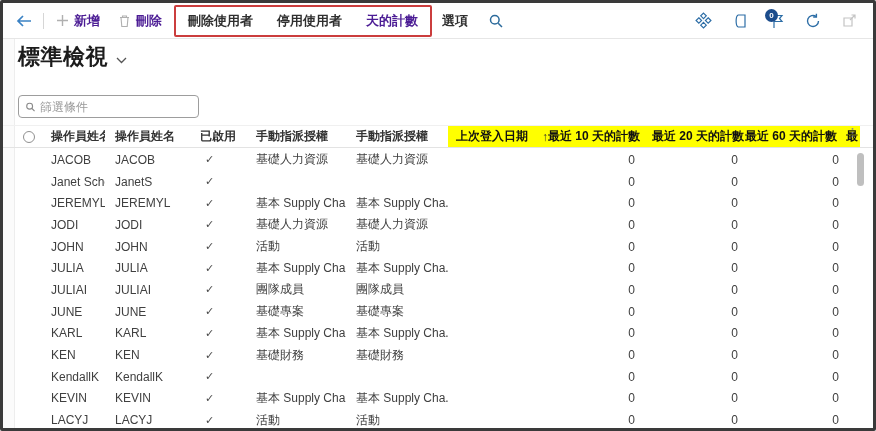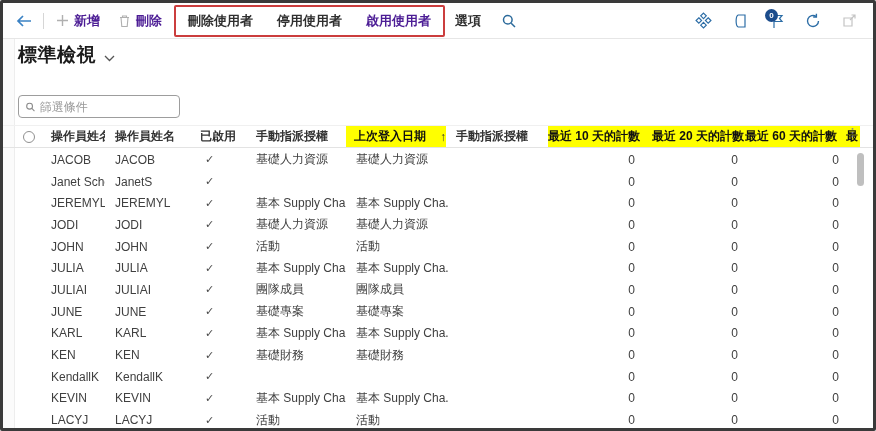--- a/index.html
+++ b/index.html
@@ -33,23 +33,23 @@
   .badge { position:absolute; top:-4px; left:-5px; min-width:13px; height:13px;
     background:#1b4c8c; color:#fff; border-radius:50%;
     font-size:8px; font-weight:bold; display:flex; align-items:center; justify-content:center;
     padding:0 2px; }
   
   .left-gutter { position:absolute; left:0; top:36px; bottom:0; width:12px;
     background:#fbfbfb; border-right:1px solid #ededed; }
   .content { position:absolute; left:0; right:0; top:36px; bottom:0; }
   .breadcrumb { padding:7px 0 0 15px; font-size:12px; color:#3a3a3a; }
   .title-row { display:flex; align-items:center; gap:8px; padding:3px 0 0 15px; }
-  .page-title { font-size:19px; font-weight:bold; color:#1c1c1c; letter-spacing:0.5px; }
+  .page-title { font-size:22px; font-weight:bold; color:#1c1c1c; letter-spacing:0.5px; }
   .chev { margin-top:4px; }
-  .filter-box { position:absolute; left:15px; top:56px; width:162px; height:23px;
+  .filter-box { position:absolute; left:15px; top:56px; width:181px; height:23px;
     border:1px solid #9d9d9d; border-radius:4px; background:#fff;
     display:flex; align-items:center; padding:0 6px; gap:4px; }
   .filter-box input { border:none; outline:none; width:100%; font-size:12px;
     font-family:"Liberation Sans",sans-serif; color:#333; background:transparent; }
   .filter-box input::placeholder { color:#9a9a9a; }
   
   .grid { position:absolute; left:0; right:0; top:86px; bottom:0; }
   .header-row { position:relative; display:flex; align-items:stretch; height:23px;
     border-top:1px solid #f0f0f0; border-bottom:1px solid #e3e3e3;
     font-size:12px; font-weight:bold; color:#323232; }
@@ -113,21 +113,21 @@
     </button>
 
     <div class="red-box">
       <button class="tb-btn">
         <span>刪除使用者</span>
       </button>
       <button class="tb-btn">
         <span>停用使用者</span>
       </button>
       <button class="tb-btn disabled">
-        <span>啟用使用者</span>
+        <span>天的計數</span>
       </button>
     </div>
 
     <button class="tb-btn">
       <span>選項</span>
     </button>
 
     <span class="icon tb-gap" style="margin-left:18px;">
       <svg width="16" height="16" viewBox="0 0 16 16">
         <circle cx="6.8" cy="6.8" r="4.3" fill="none" stroke="#2b6a9b" stroke-width="1.5"></circle>
@@ -206,26 +206,26 @@
             </div>
             <div class="hcell c1">
               <span>操作員姓名</span>
             </div>
             <div class="hcell c2">
               <span>已啟用</span>
             </div>
             <div class="hcell c3">
               <span>手動指派授權</span>
             </div>
+            <div class="hcell c4">
+              <span>手動指派授權</span>
+            </div>
             <div class="hcell c5 hl">
               <span>上次登入日期</span>
               <span class="sort">↑</span>
-            </div>
-            <div class="hcell c4">
-              <span>手動指派授權</span>
             </div>
             <div class="hcell c6 hl num">
               <span>最近 10 天的計數</span>
             </div>
             <div class="hcell c7 hl num">
               <span>最近 20 天的計數</span>
             </div>
             <div class="hcell c8 hl num">
               <span>最近 60 天的計數</span>
             </div>

